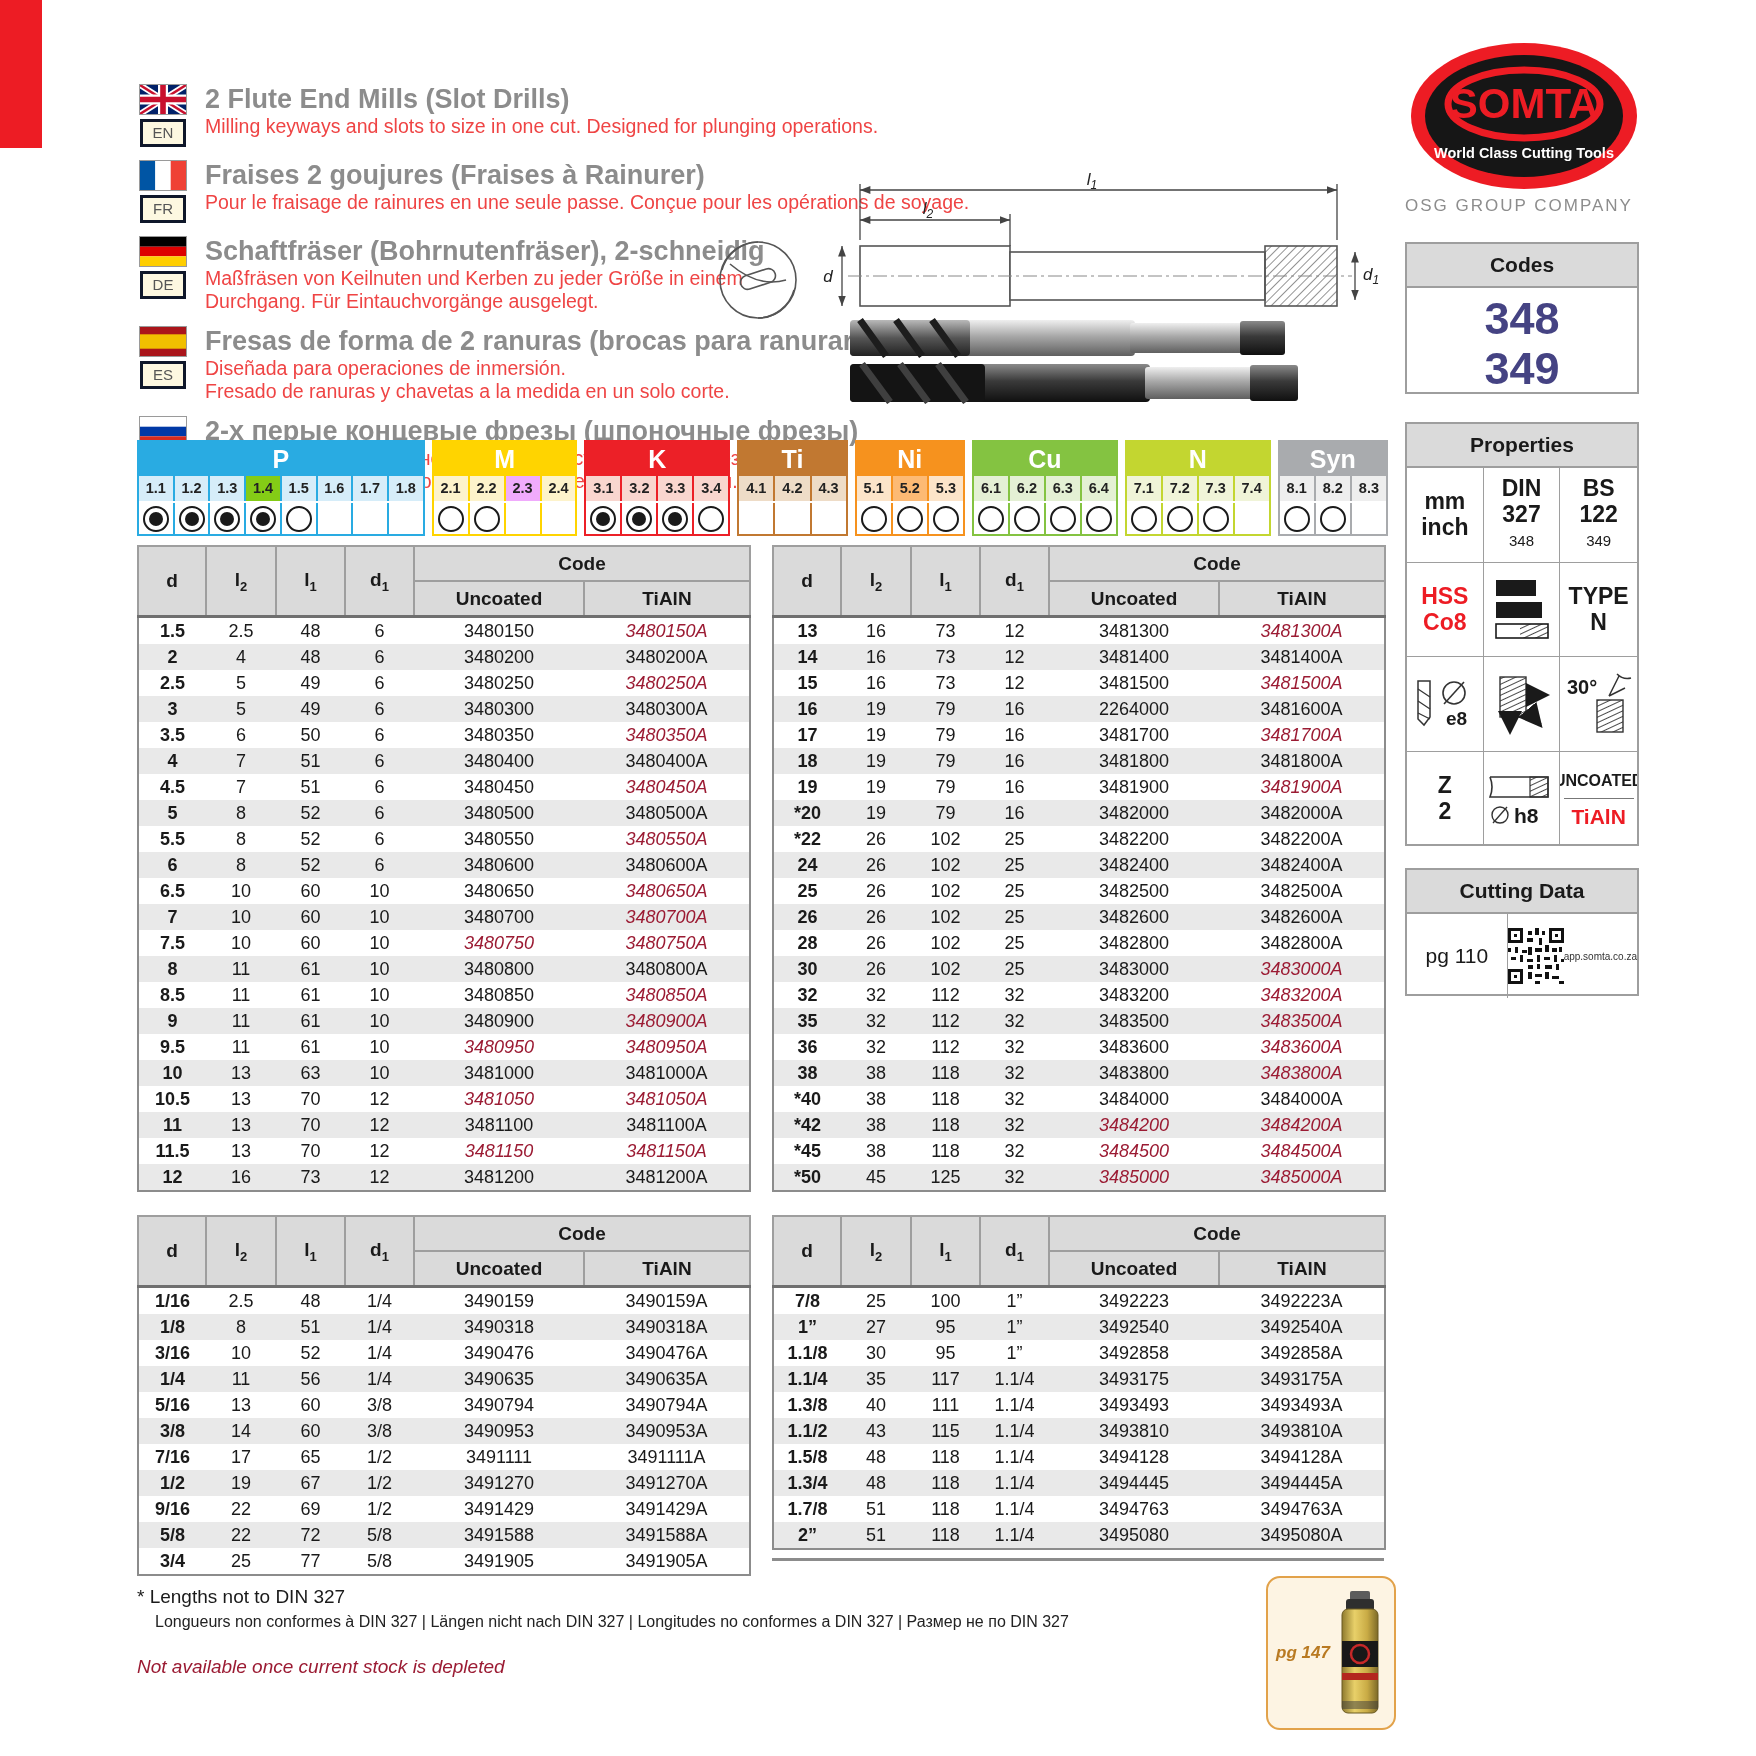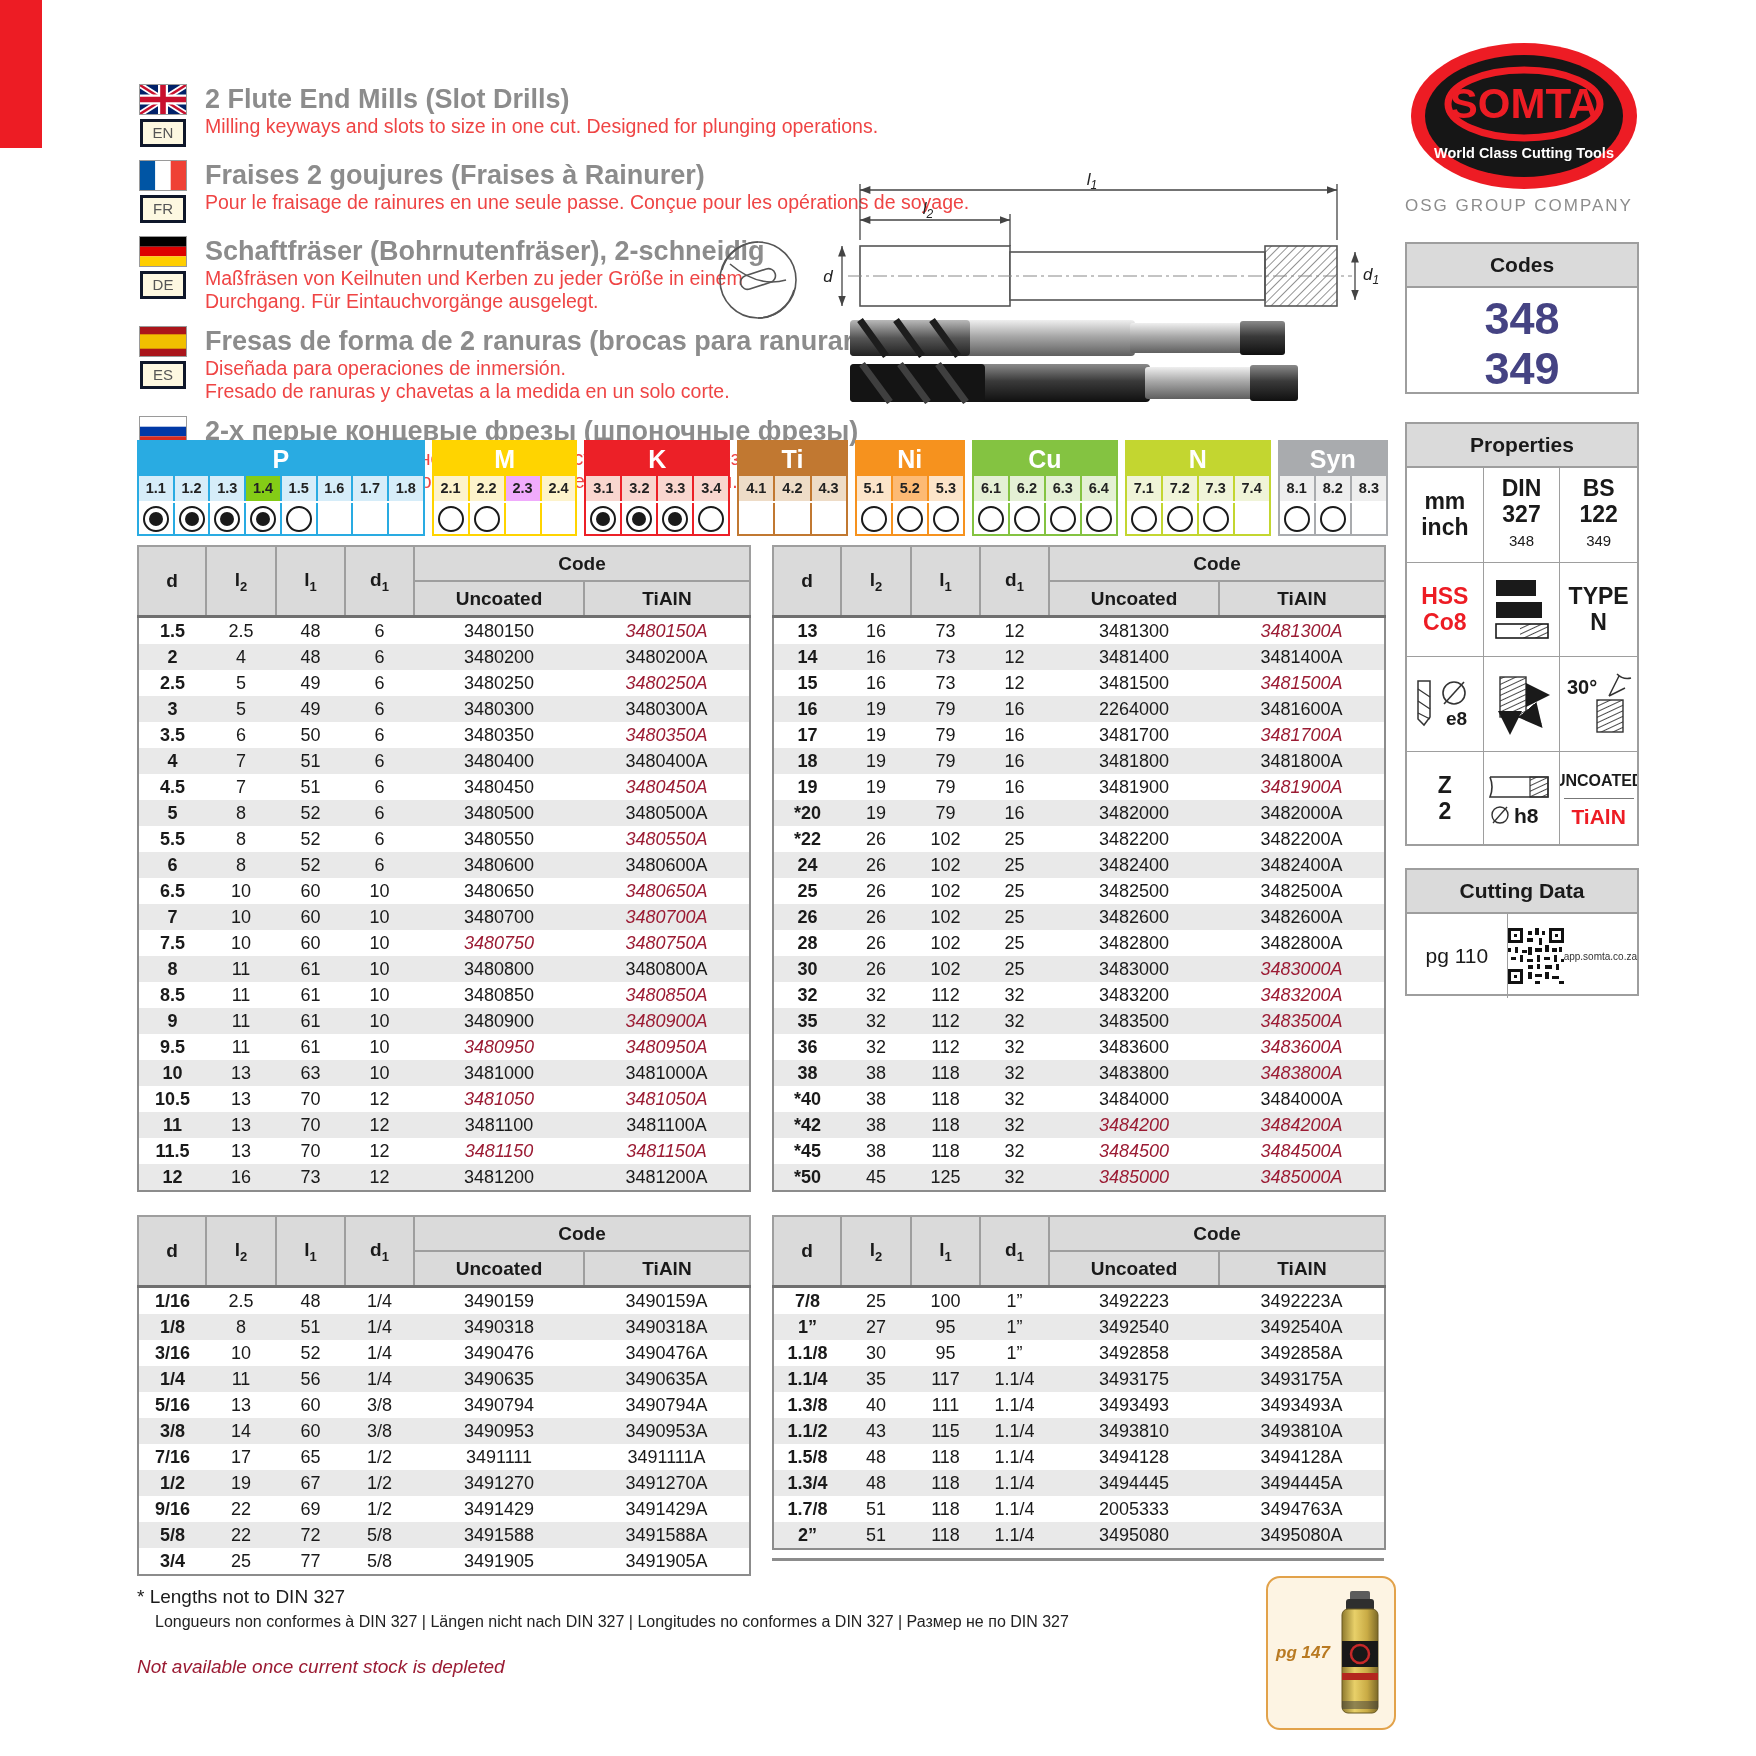--- a/index.html
+++ b/index.html
@@ -1181,21 +1181,21 @@
           <td class="">118</td>
           <td class="">1.1/4</td>
           <td class="">3494445</td>
           <td class="">3494445A</td>
         </tr>
         <tr>
           <td class="cd">1.7/8</td>
           <td class="">51</td>
           <td class="">118</td>
           <td class="">1.1/4</td>
-          <td class="">2005333</td>
+          <td class="">3494763</td>
           <td class="">3494763A</td>
         </tr>
         <tr>
           <td class="cd">2”</td>
           <td class="">51</td>
           <td class="">118</td>
           <td class="">1.1/4</td>
           <td class="">3495080</td>
           <td class="">3495080A</td>
         </tr>

